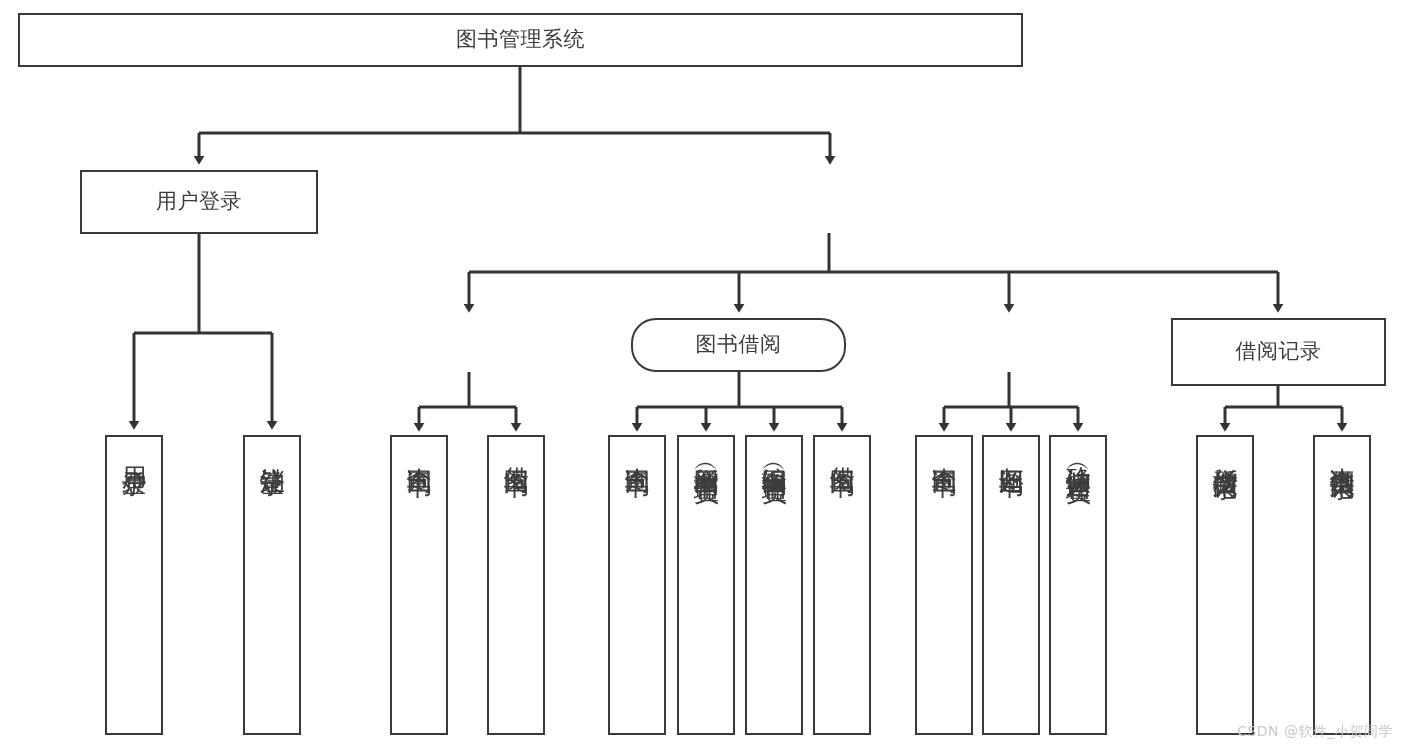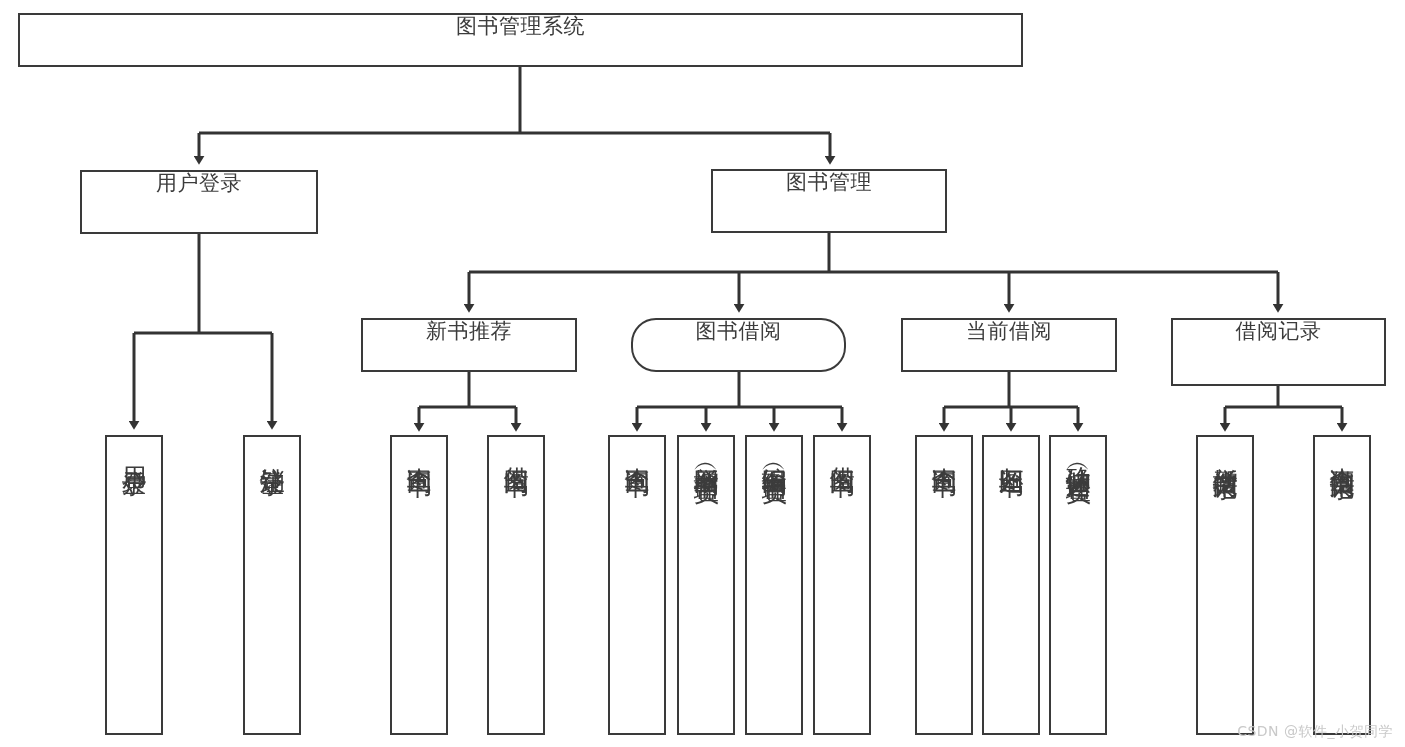--- a/index.html
+++ b/index.html
@@ -8,21 +8,21 @@
     font-family:"DejaVu Sans","Liberation Sans",sans-serif;
     width:1405px;height:747px;overflow:hidden;
   }
   #canvas{position:relative;width:1405px;height:747px;background:#ffffff;}
   svg#wires{position:absolute;left:0;top:0;width:1405px;height:747px;}
   .node{
     position:absolute;
     box-sizing:border-box;
     background:#ffffff;
     border:2px solid #3a3a3a;
-    display:flex;align-items:flex-start;justify-content:center;
+    display:flex;align-items:center;justify-content:center;
     color:#3c3c3c;
   }
   .node .label{
     display:block;
     text-align:center;
     line-height:1.12;
     letter-spacing:0.5px;
     color:#3c3c3c;
     white-space:pre;
   }
@@ -107,35 +107,26 @@
   </svg>
 
   <div class="node root h" style="left: 18px; top: 13px; width: 1005px; height: 54px; border-color: rgb(58, 58, 58); background: rgb(255, 255, 255); color: rgb(60, 60, 60);">
     <span class="label">图书管理系统</span>
   </div>
 
   <div class="node h" style="left: 80px; top: 170px; width: 238px; height: 64px; border-color: rgb(58, 58, 58); background: rgb(255, 255, 255); color: rgb(60, 60, 60);">
     <span class="label">用户登录</span>
   </div>
 
-  <div class="node h" style="left: 711px; top: 169px; width: 236px; height: 64px; border-color: rgb(58, 58, 58); background: rgb(255, 255, 255); color: rgb(60, 60, 60);">
-    <span class="label">图书管理</span>
-  </div>
 
-  <div class="node h" style="left: 361px; top: 318px; width: 216px; height: 54px; border-color: rgb(58, 58, 58); background: rgb(255, 255, 255); color: rgb(60, 60, 60);">
-    <span class="label">新书推荐</span>
-  </div>
 
   <div class="node h" style="left: 631px; top: 318px; width: 215px; height: 54px; border-color: rgb(58, 58, 58); background: rgb(255, 255, 255); color: rgb(60, 60, 60); border-radius: 25px;">
     <span class="label">图书借阅</span>
   </div>
 
-  <div class="node h" style="left: 901px; top: 318px; width: 216px; height: 54px; border-color: rgb(58, 58, 58); background: rgb(255, 255, 255); color: rgb(60, 60, 60);">
-    <span class="label">当前借阅</span>
-  </div>
 
   <div class="node h" style="left: 1171px; top: 318px; width: 215px; height: 68px; border-color: rgb(58, 58, 58); background: rgb(255, 255, 255); color: rgb(60, 60, 60);">
     <span class="label">借阅记录</span>
   </div>
 
   <div class="node v" style="left: 105px; top: 435px; width: 58px; height: 300px; border-color: rgb(58, 58, 58); background: rgb(255, 255, 255); color: rgb(60, 60, 60);">
     <span class="label">用户登录</span>
   </div>
 
   <div class="node v" style="left: 243px; top: 435px; width: 58px; height: 300px; border-color: rgb(58, 58, 58); background: rgb(255, 255, 255); color: rgb(60, 60, 60);">

